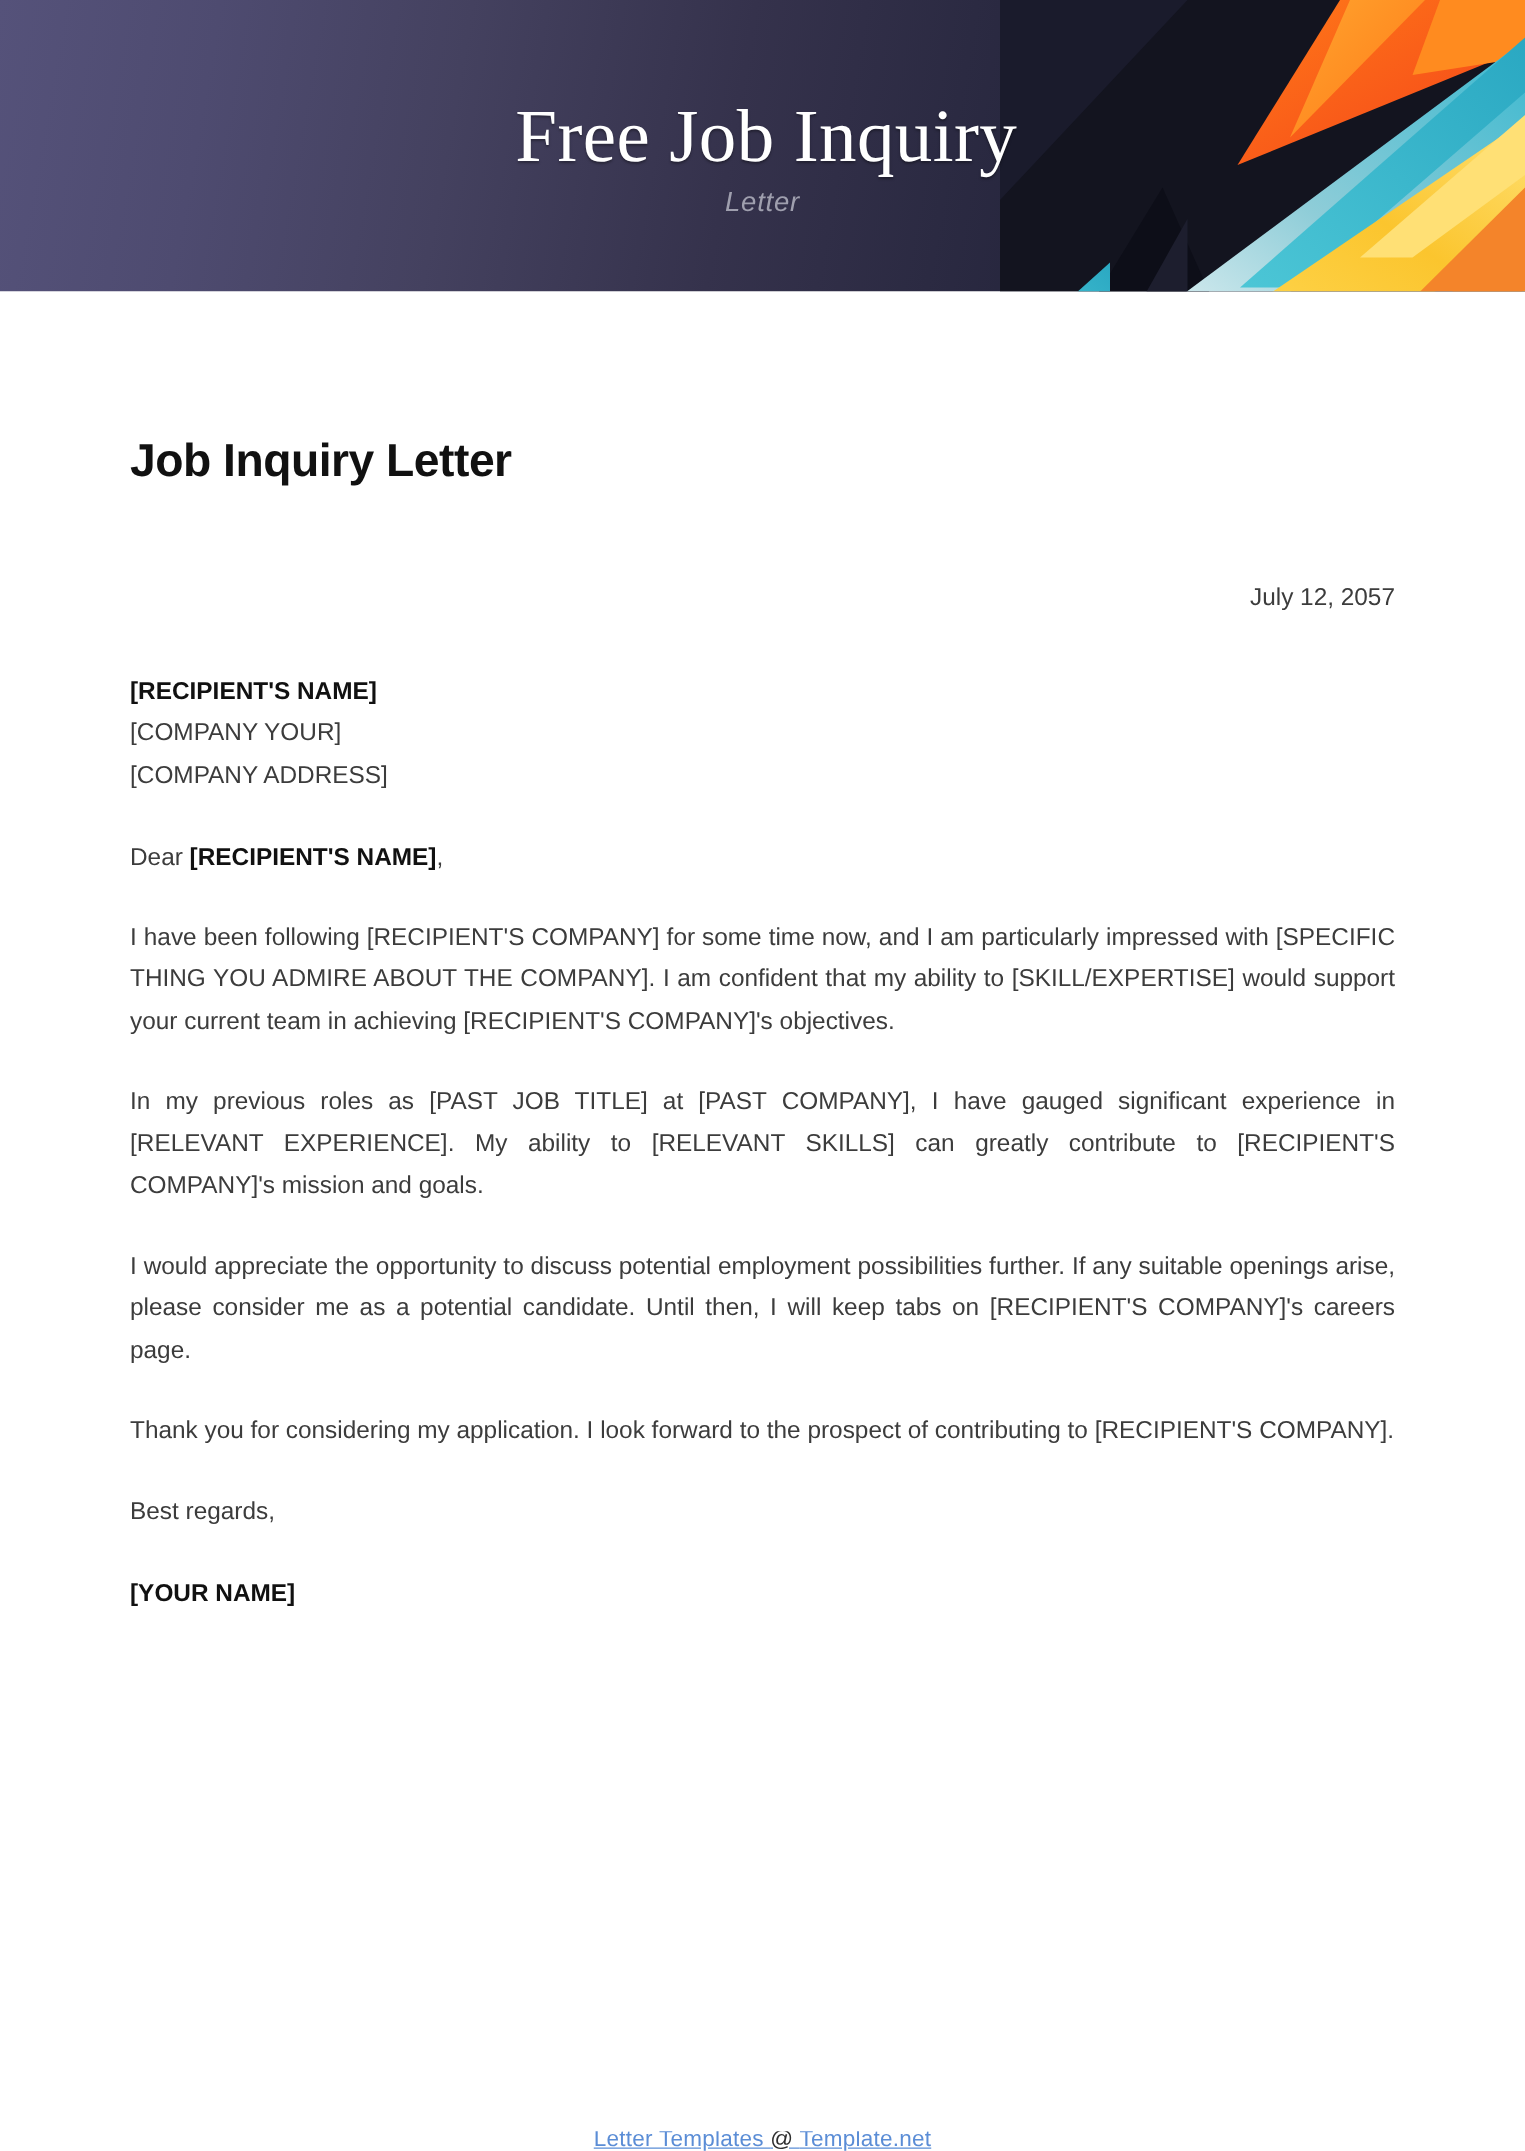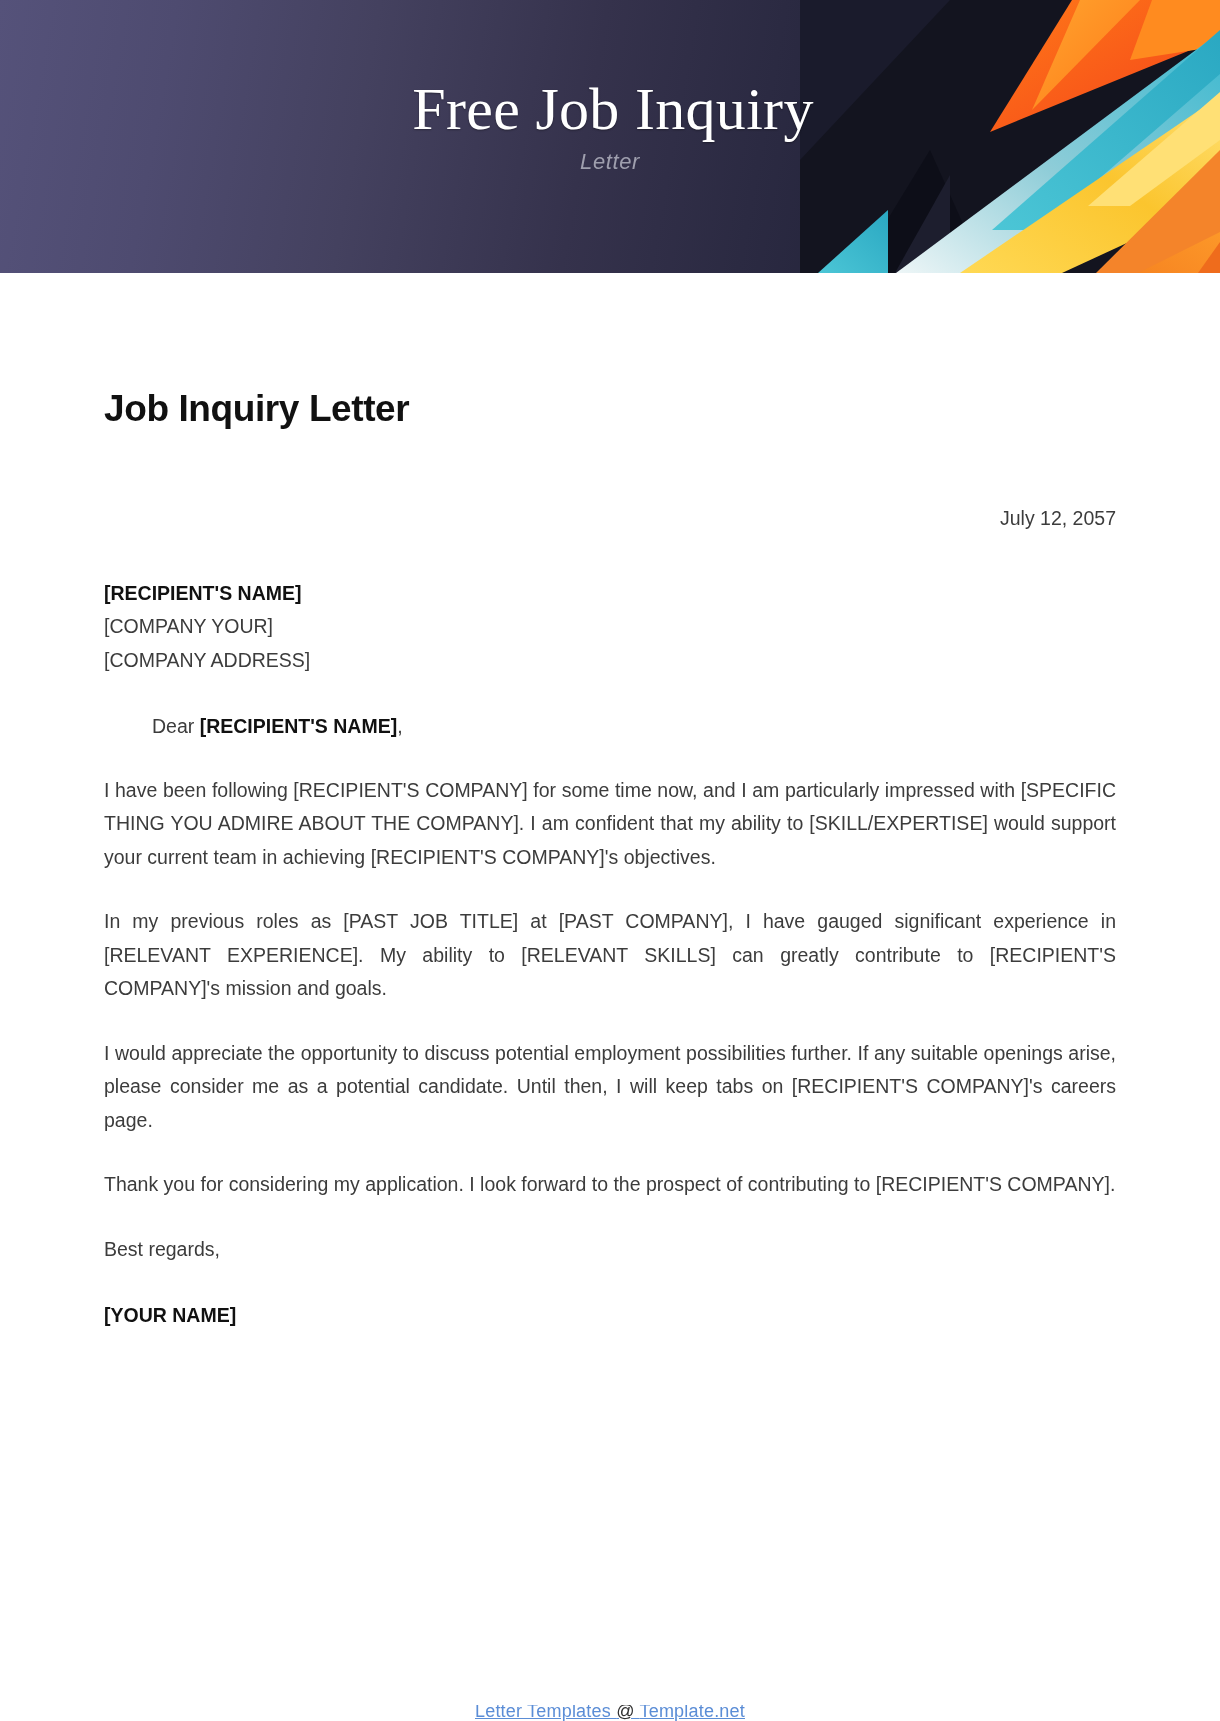--- a/index.html
+++ b/index.html
@@ -10,21 +10,21 @@
     background: #ffffff;
     font-family: "Liberation Sans", sans-serif;
     overflow: hidden;
     position: relative;
   }
 
   
   .banner {
     position: relative;
     width: 1220px;
-    height: 273px;
+    height: 233px;
     overflow: hidden;
     background: linear-gradient(100deg,
         #55527a 0%,
         #4e4b70 14%,
         #44415f 30%,
         #35324c 48%,
         #2b2a42 62%,
         #23233a 74%,
         #1b1c30 86%,
         #15162a 100%);
@@ -88,21 +88,21 @@
     color: #3c3c3c;
   }
   .date {
     color: #3c3c3c;
     margin-bottom: 41px;
     text-align: right;
   }
   .addr-line { color: #3c3c3c; }
   .addr-line.bold { font-weight: bold; color: #111111; }
   .addr-block { margin-bottom: 33px; }
-  .salutation { margin-bottom: 30px; color: #3c3c3c; margin-left: 48px; }
+  .salutation { margin-bottom: 30px; color: #3c3c3c; }
   .salutation b { color: #111111; }
   .para {
     text-align: justify;
     margin: 0 0 31px 0;
     color: #3c3c3c;
   }
   .closing { margin-bottom: 32px; color: #3c3c3c; }
   .signature { font-weight: bold; color: #111111; }
 
   

